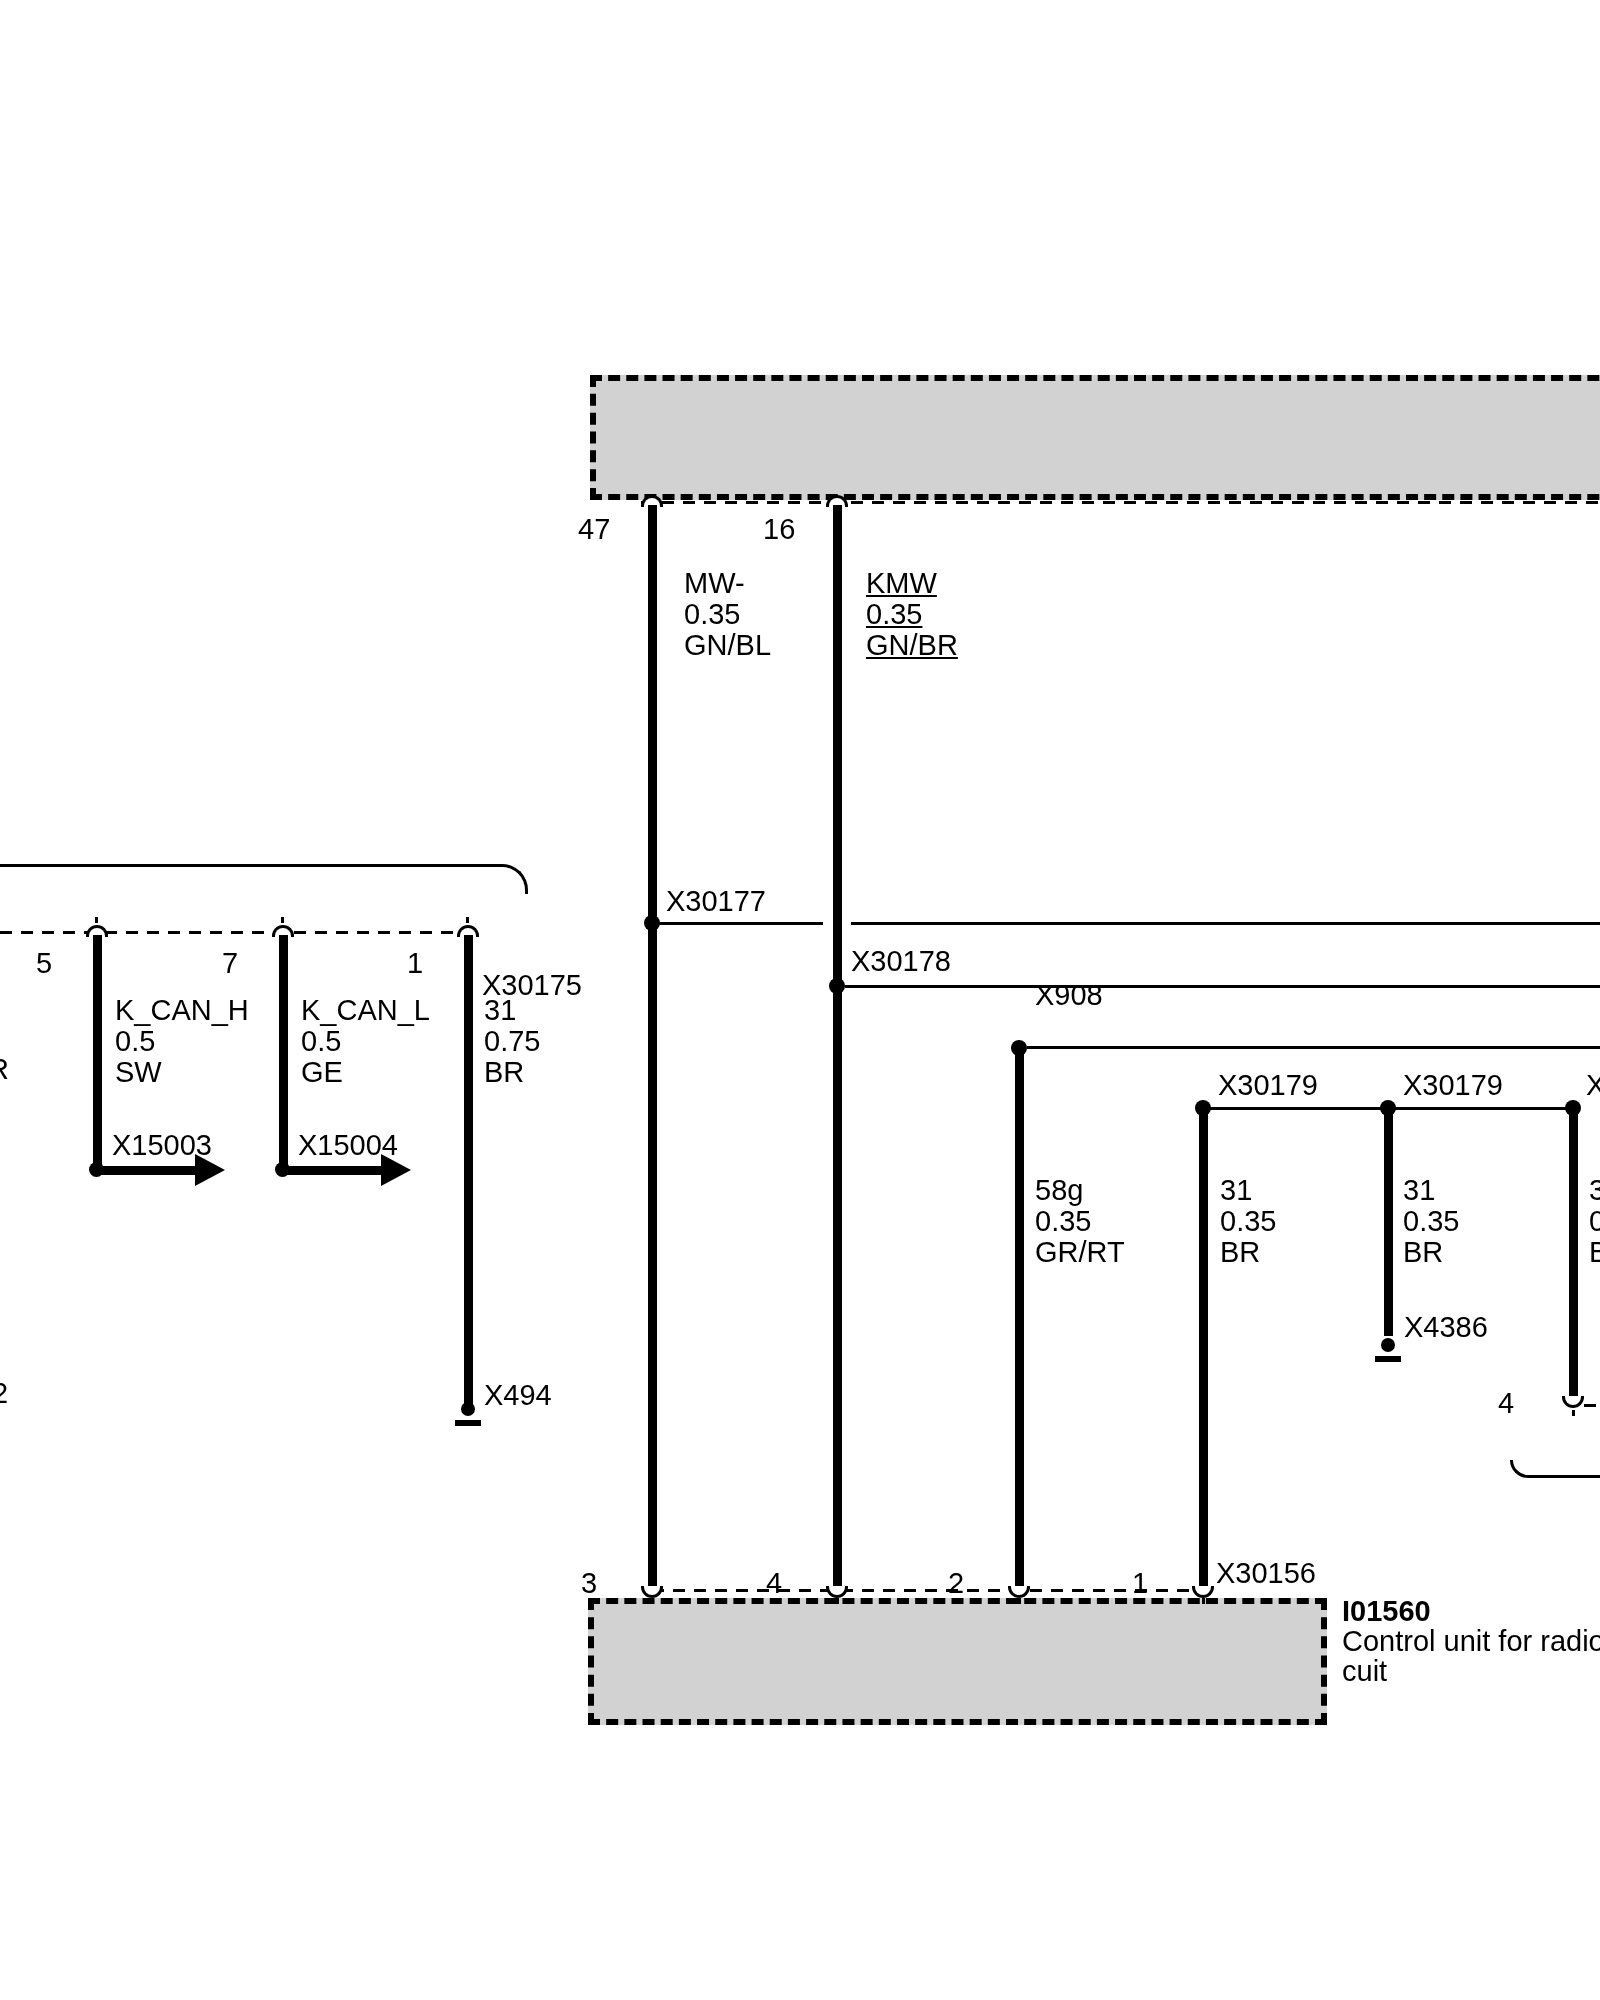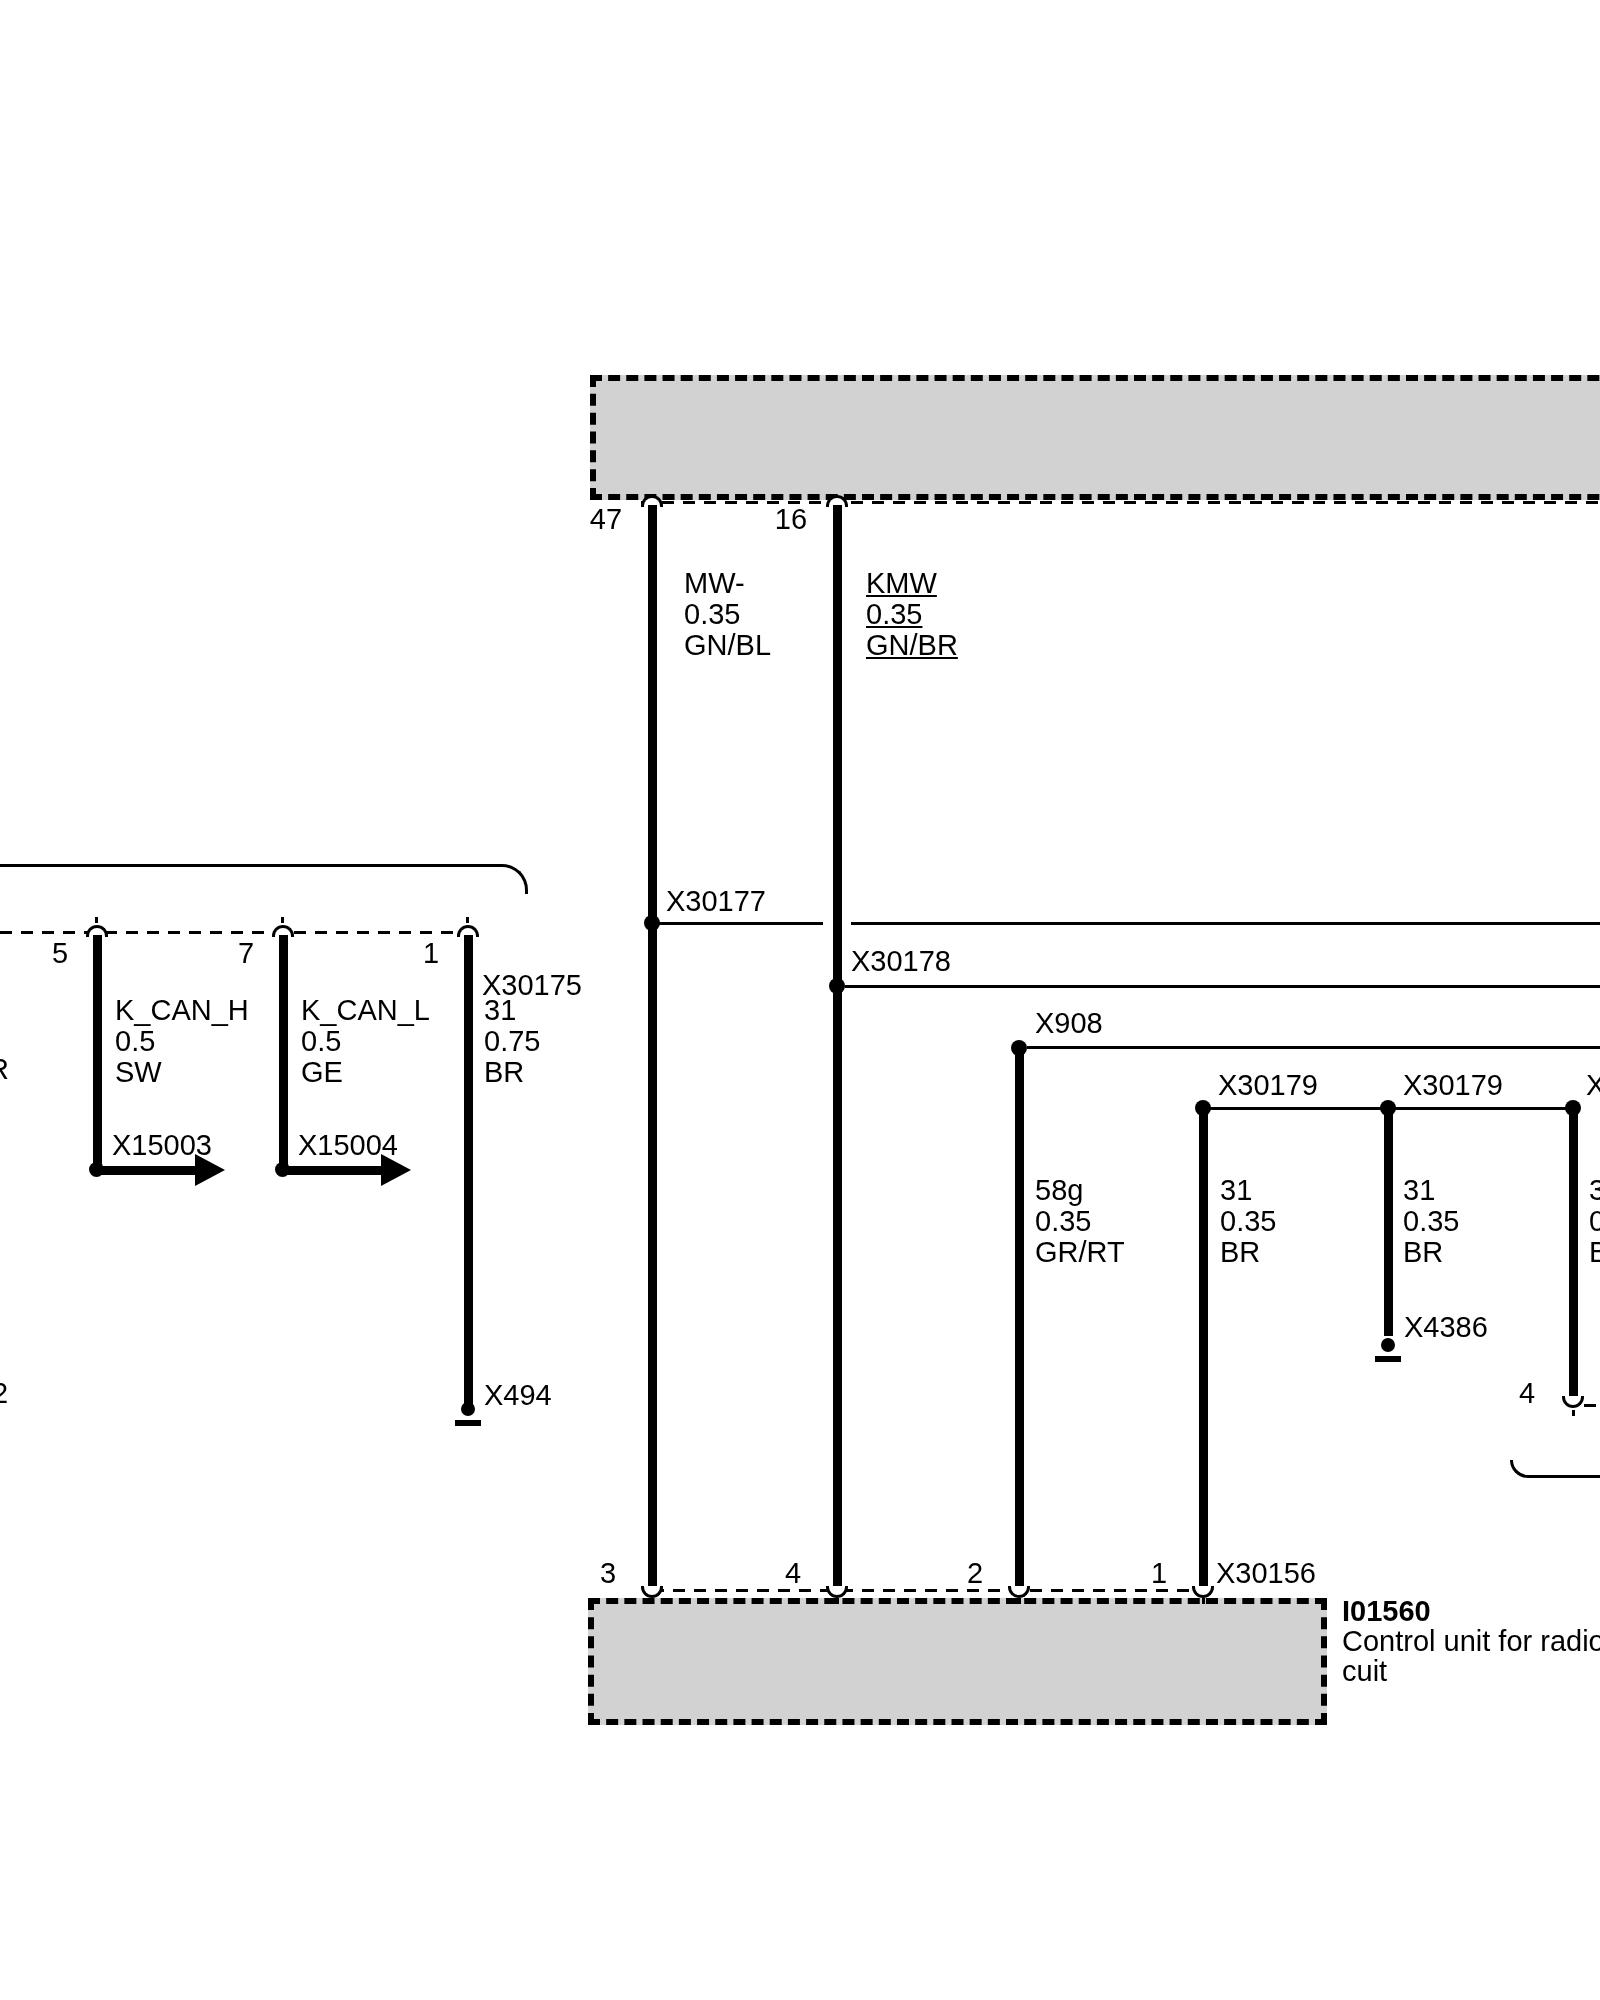--- a/index.html
+++ b/index.html
@@ -14,21 +14,21 @@
   .hline{position:absolute;height:3px;background:#000;}
   .dashrow{position:absolute;height:3px;background:repeating-linear-gradient(90deg,#000 0 12px,transparent 12px 21px);}
   .dot{position:absolute;width:16px;height:16px;border-radius:50%;background:#000;}
   .gdot{position:absolute;width:14px;height:14px;border-radius:50%;background:#000;}
   .gbar{position:absolute;width:26px;height:6px;background:#000;}
   .cup{position:absolute;width:22px;height:12px;background:#fff;border:3px solid #000;box-sizing:border-box;}
   .cup.up{border-bottom:none;border-radius:11px 11px 0 0;}
   .cup.down{border-top:none;border-radius:0 0 11px 11px;}
   .tick{position:absolute;width:3px;height:6px;background:#000;}
   .lbl{position:absolute;white-space:nowrap;}
-  .pin-r{position:absolute;text-align:center;white-space:nowrap;}
+  .pin-r{position:absolute;text-align:left;white-space:nowrap;margin-top:10px;}
   .wire-lbl{position:absolute;white-space:nowrap;}
   .arrow-shaft{position:absolute;height:9px;background:#000;}
   .arrow-head{position:absolute;width:0;height:0;border-top:16px solid transparent;border-bottom:16px solid transparent;border-left:30px solid #000;}
   .bracket-left{position:absolute;left:0;top:864px;width:528px;height:30px;border-top:3px solid #000;border-right:3px solid #000;border-top-right-radius:26px;box-sizing:border-box;}
   .bracket-right{position:absolute;left:1510px;top:1460px;width:95px;height:18px;border-left:3px solid #000;border-bottom:3px solid #000;border-bottom-left-radius:18px;box-sizing:border-box;}
 </style>
 </head>
 <body>
 
 <div id="canvas">
@@ -58,21 +58,21 @@
 
   <div class="lbl" style="left:666px;top:886px;">X30177</div>
   <div class="hline" style="left:657px;top:922px;width:166px;"></div>
   <div class="hline" style="left:851px;top:922px;width:749px;"></div>
   <div class="dot" style="left:644px;top:915px;"></div>
 
   <div class="lbl" style="left:851px;top:946px;">X30178</div>
   <div class="hline" style="left:845px;top:985px;width:755px;"></div>
   <div class="dot" style="left:829px;top:978px;"></div>
 
-  <div class="lbl" style="left:1035px;top:1008px;">X908</div>
+  <div class="lbl" style="left:1035px;top:980px;">X908</div>
   <div class="hline" style="left:1027px;top:1046px;width:573px;"></div>
   <div class="dot" style="left:1011px;top:1040px;"></div>
   <div class="vwire" style="left:1015px;top:1048px;height:538px;"></div>
   <div class="wire-lbl" style="left:1035px;top:1175px;">
     <div>58g</div>
     <div>0.35</div>
     <div>GR/RT</div>
   </div>
 
   <div class="hline" style="left:1203px;top:1107px;width:370px;"></div>

